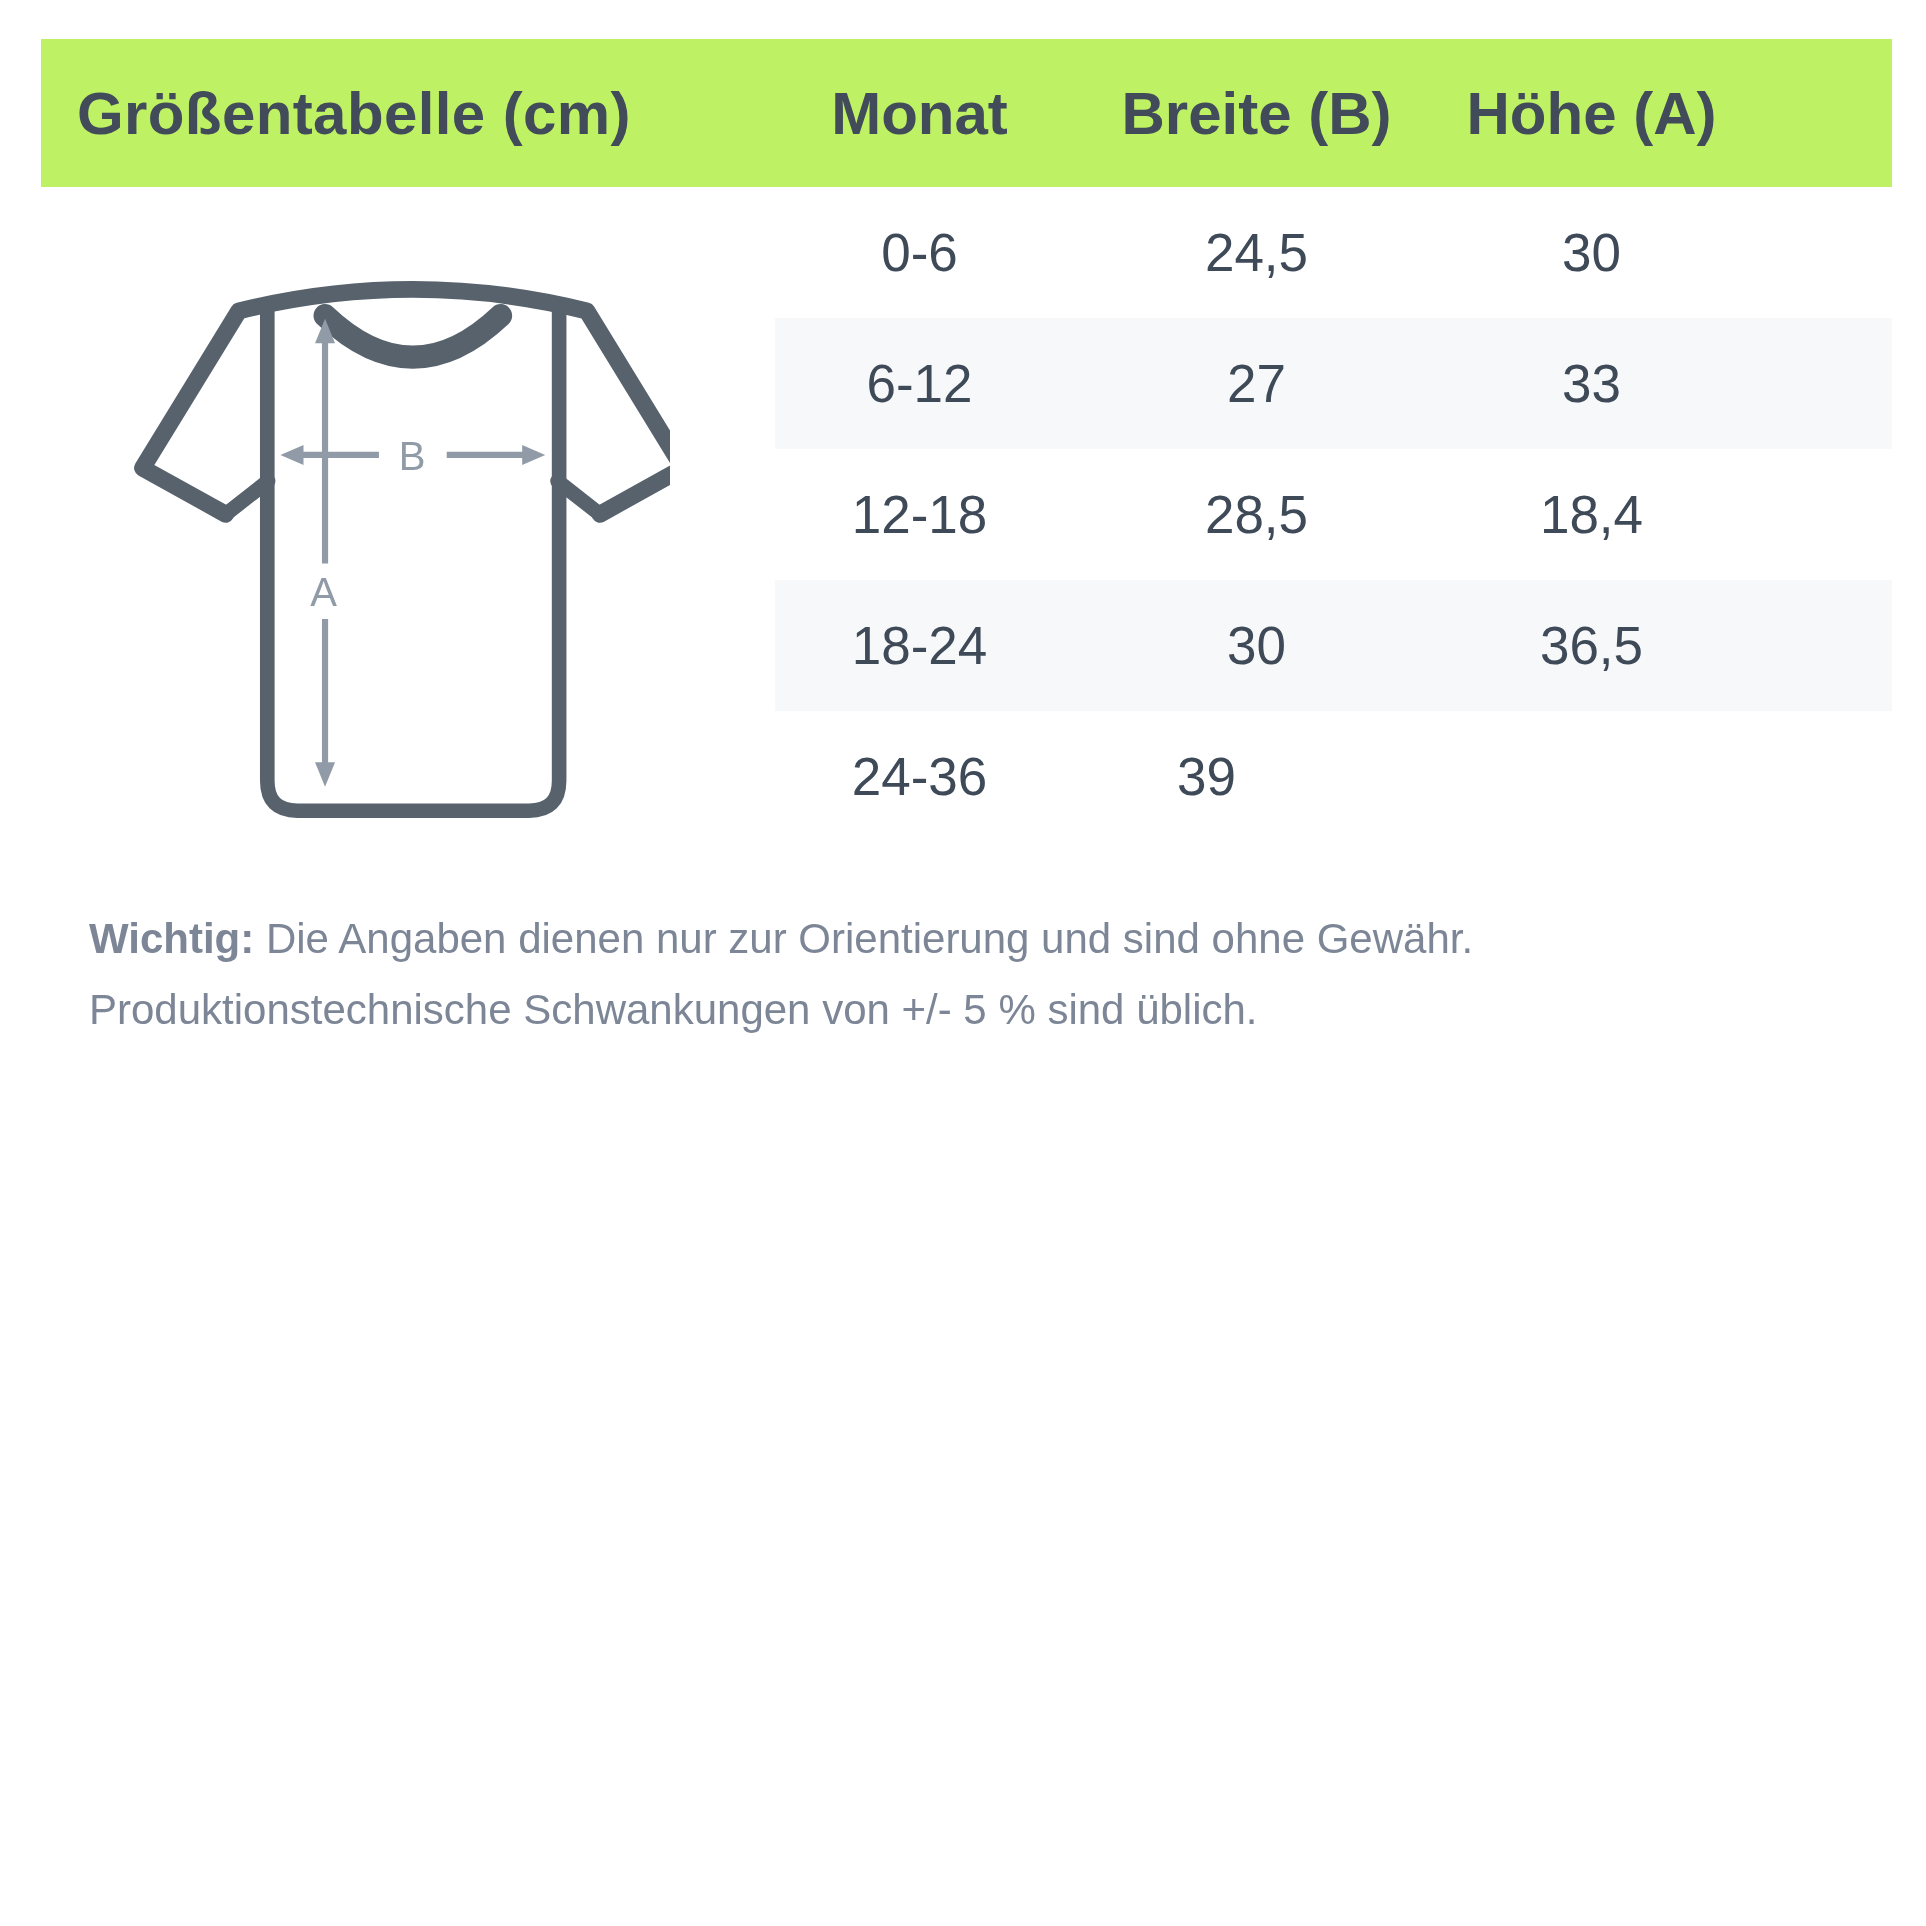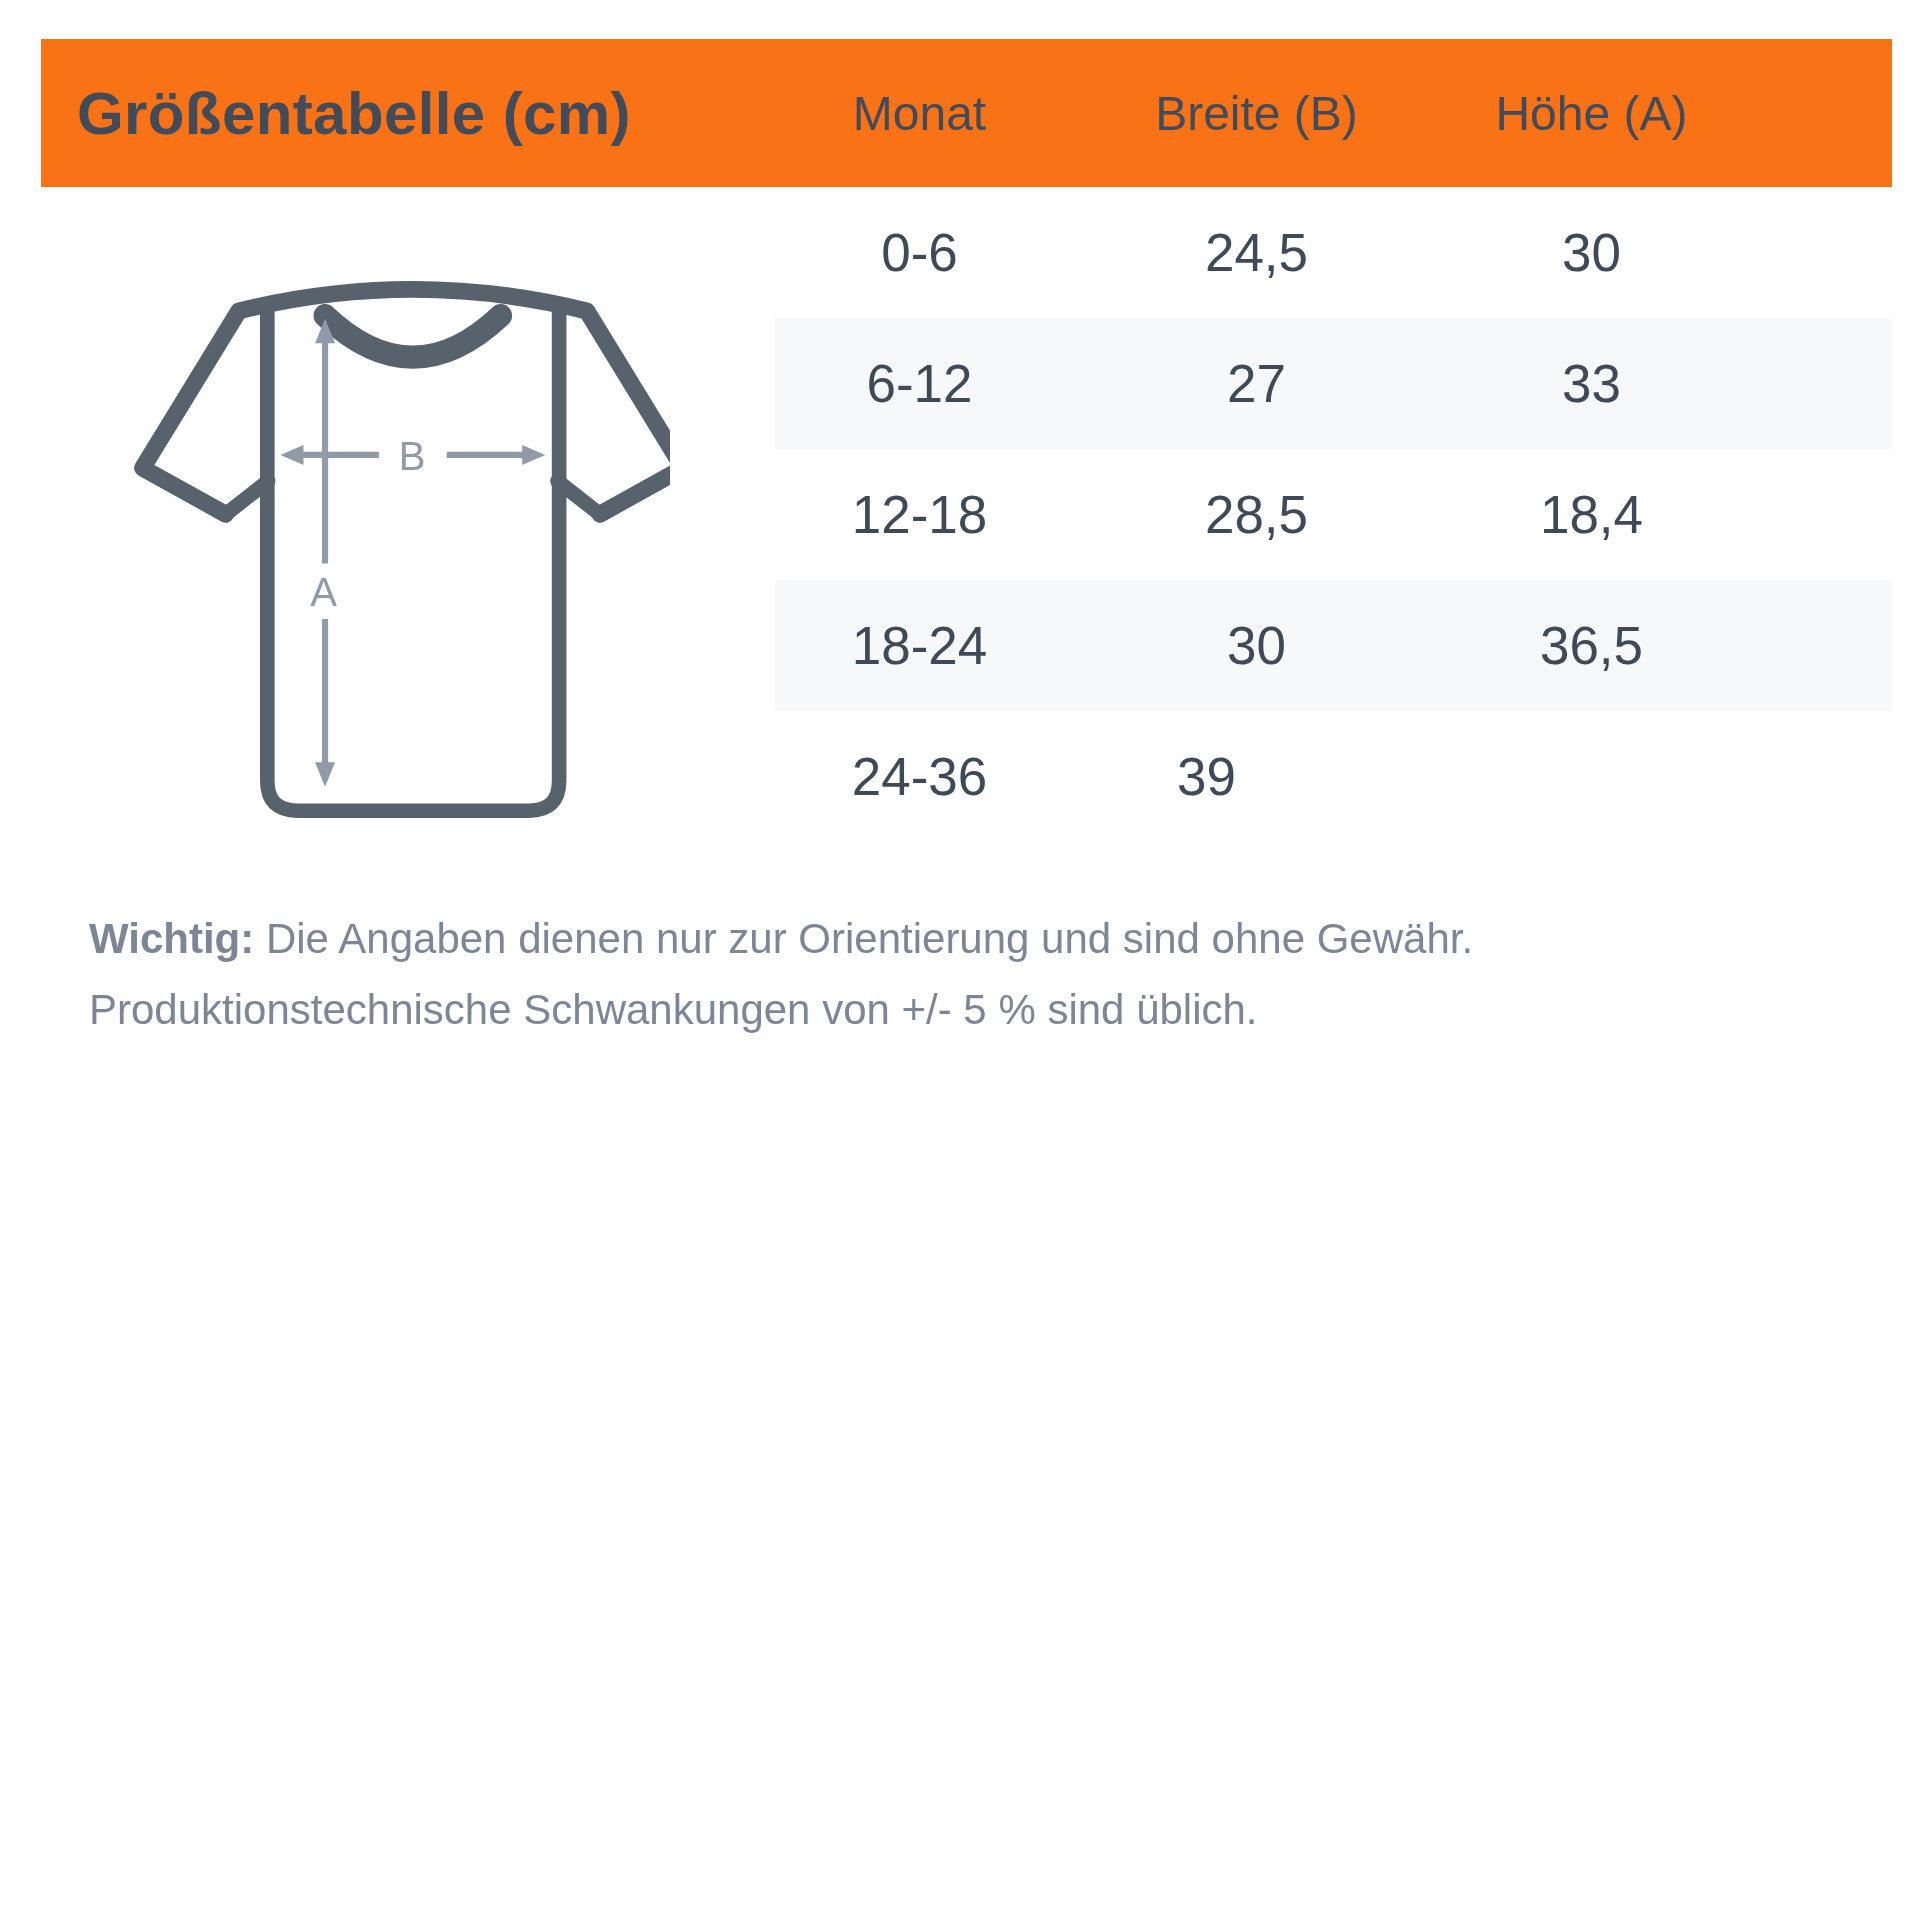--- a/index.html
+++ b/index.html
@@ -5,30 +5,30 @@
   html,body{margin:0;padding:0;background:#ffffff;}
   .page{
     position:relative;
     width:1926px;height:1926px;
     background:#ffffff;
     font-family:"Liberation Sans",sans-serif;
     overflow:hidden;
   }
   .panel{position:absolute;left:41px;top:39px;width:1851px;}
   .head{
-    height:148px;background:#f97316;
+    height:148px;background:#bef264;
     display:flex;align-items:center;
   }
   .c0{width:734px;box-sizing:border-box;}
   .c1{width:289px;text-align:center;}
   .c2{width:385px;text-align:center;}
   .c3{width:285px;text-align:center;}
   .c4{flex:1;}
   .title{padding-left:36px;font-weight:bold;font-size:60px;color:#414b59;letter-spacing:0.4px;}
-  .hcell{font-weight:normal;font-size:48px;color:#414b59;}
+  .hcell{font-weight:bold;font-size:60px;color:#414b59;}
   .row{height:131px;display:flex;}
   .strip{flex:1;display:flex;align-items:center;height:100%;justify-content:space-between;}
   .row:nth-child(even) .strip{background:#f7f8f9;}
   .cell{font-size:53px;color:#3f4a58;}
   .tee{position:absolute;left:90px;top:227px;}
   .note{
     position:absolute;left:77px;top:861px;width:1772px;
     font-size:42px;line-height:71px;color:#7c8696;
   }
   .note b{font-weight:bold;color:#7c8696;}

